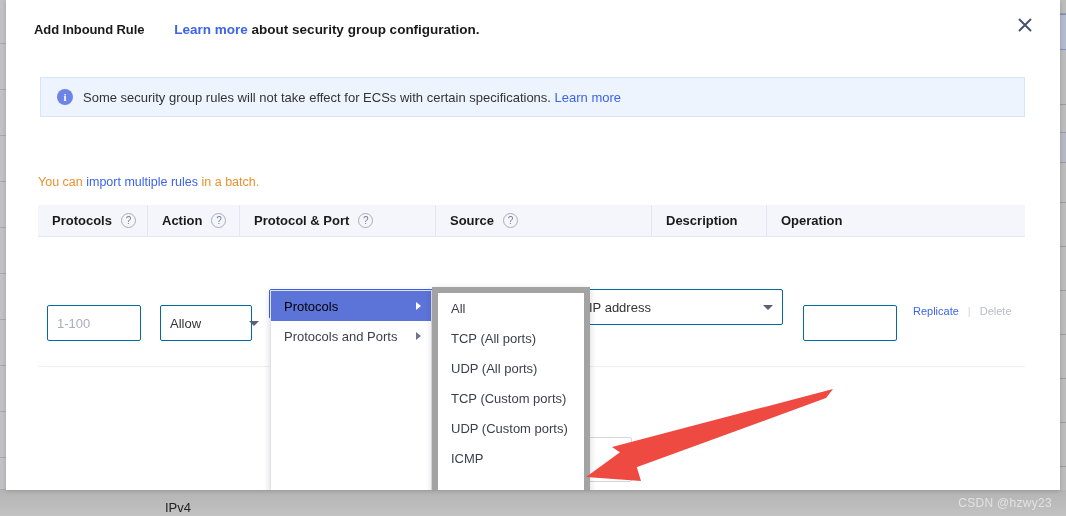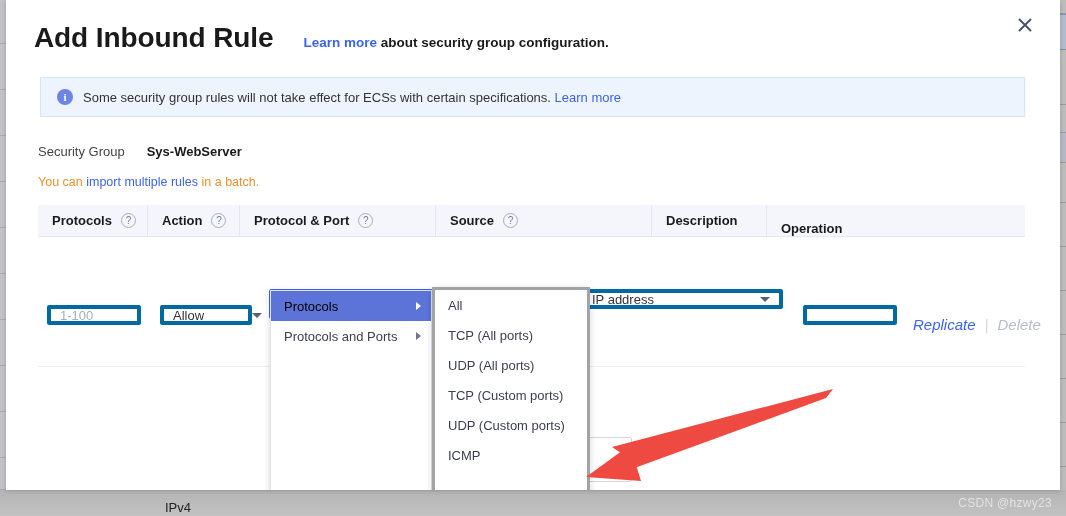--- a/index.html
+++ b/index.html
@@ -30,21 +30,21 @@
     position: absolute; left: 6px; top: 0; width: 1054px; height: 490px;
     background: #fff; box-shadow: 0 1px 4px rgba(0,0,0,.18);
     overflow: hidden;
   }
   #close-btn { position: absolute; right: 22px; top: 12px; width: 26px; height: 26px;
                cursor: pointer; color: #47506b; }
   #close-btn svg { display: block; }
 
   
   #modal-header { position: absolute; left: 28px; top: 22px; display: flex; align-items: baseline; gap: 30px; }
-  #modal-title { font-size: 28px; font-weight: bold; color: #1a1a1a; letter-spacing: -.1px; }
+  #modal-title { font-size: 13px; font-weight: bold; color: #1a1a1a; letter-spacing: -.1px; }
   #header-note { font-size: 13.5px; font-weight: bold; color: #1a1a1a; }
   .link { color: #3c64ea; cursor: pointer; }
 
   
   #info-banner { position: absolute; left: 34px; top: 77px; width: 985px; height: 40px;
                  background: #edf4fd; border: 1px solid #d6e6fa; display: flex;
                  align-items: center; padding-left: 16px; gap: 10px; }
   #info-icon { width: 16px; height: 16px; border-radius: 50%; background: #6d84e6;
                color: #fff; font-size: 11px; font-weight: bold; font-family: "Liberation Serif", serif;
                display: flex; align-items: center; justify-content: center; flex: 0 0 auto; }
@@ -66,59 +66,59 @@
   .th:last-child { border-right: none; }
   .qm { width: 15px; height: 15px; border: 1px solid #a8adbd; border-radius: 50%;
         color: #767c8f; font-size: 10px; display: flex; align-items: center;
         justify-content: center; flex: 0 0 auto; cursor: pointer; font-weight: normal; }
   .col-priority { width: 110px; }
   .col-action   { width: 92px; }
   .col-protocol { width: 196px; }
   .col-type     { width: 112px; }
   .col-source   { width: 216px; }
   .col-desc     { width: 115px; }
-  .col-oper     { width: 146px; align-items: flex-end; }
+  .col-oper     { width: 146px; }
 
   
   #table-body { position: relative; height: 130px; border-bottom: 1px solid #eef0f5; }
   .ctl { position: absolute; background: #fff; }
   .sel-box, .txt-box {
-    border: 4px solid #0369a1; border-radius: 2px; background: #fff;
+    border: 1px solid #0369a1; border-radius: 2px; background: #fff;
     font-size: 13px; color: #333; display: flex; align-items: center;
-    padding: 0 9px; height: 20px; cursor: pointer;
+    padding: 0 9px; height: 36px; cursor: pointer;
   }
   .txt-box { cursor: text; }
   .txt-box.ph { color: #a9aebb; }
   .caret { margin-left: auto; width: 0; height: 0; border-left: 5px solid transparent;
            border-right: 5px solid transparent; border-top: 5px solid #5a6172; }
   .caret.up { border-top: none; border-bottom: 5px solid #3c64ea; }
 
   #priority-input { left: 9px;  top: 68px;  width: 94px; }
   #action-select  { left: 122px; top: 68px; width: 92px; gap: 48px; }
   #protocol-select{ left: 231px; top: 52px; width: 180px; height: 30px;
                     border: 1px solid #3c64ea; }
   #type-select    { left: 442px; top: 68px; width: 74px; }
   #source-select  { left: 541px; top: 52px; width: 204px; }
   #source-input   { left: 541px; top: 90px; width: 204px; }
   #desc-input     { left: 765px; top: 68px; width: 94px; }
-  #oper-links     { left: 875px; top: 68px; height: 28px; display: flex; align-items: flex-end;
-                    gap: 9px; font-size: 15px; font-style: italic; }
+  #oper-links     { left: 875px; top: 68px; height: 28px; display: flex; align-items: flex-start;
+                    gap: 9px; font-size: 11px; }
   #oper-links .sep { color: #d5d8e0; }
   #delete-link { color: #b7bcc8; cursor: default; }
 
   
   #ghost-input { position: absolute; left: 540px; top: 200px; width: 54px; height: 45px;
                  border: 1px solid #d3d6de; border-radius: 2px; background: #fff; }
 
   
   #menu-level1 { position: absolute; left: 264px; top: 290px; width: 162px; height: 226px;
                  background: #fff; border: 1px solid #e0e2ea;
                  box-shadow: 0 2px 7px rgba(0,0,0,.16); z-index: 40; }
   #menu-level2 { position: absolute; left: 426px; top: 287px; width: 158px; height: 229px;
-                 background: #fff; border: 3px solid #a3a3a3;
+                 background: #fff; border: 6px solid #a3a3a3;
                  box-shadow: 0 2px 7px rgba(0,0,0,.16); z-index: 41; }
   .mi { height: 30px; display: flex; align-items: center; padding: 0 10px 0 13px;
         font-size: 13px; color: #3b3f4c; cursor: pointer; }
   .mi.sel { background: #5c73d8; color: #000000; }
   .mi .arrow { margin-left: auto; width: 0; height: 0; border-top: 4.5px solid transparent;
                border-bottom: 4.5px solid transparent; border-left: 5.5px solid #6f7687; }
   .mi.sel .arrow { border-left-color: #fff; }
   #menu-level2 .mi { height: 30px; }
 
   
@@ -181,24 +181,20 @@
     </div>
   </div>
 
   <div id="info-banner">
     <div id="info-icon">i</div>
     <div id="info-text">
       <span>Some security group rules will not take effect for ECSs with certain specifications. </span><span class="link">Learn more</span>
     </div>
   </div>
 
-  <div id="sg-line">
-    <div id="sg-label">Security Group</div>
-    <div id="sg-value">Sys-WebServer</div>
-  </div>
 
   <div id="batch-line">
     <span>You can </span><span class="link">import multiple rules</span><span> in a batch.</span>
   </div>
 
   <div id="rule-table">
 
     <div id="table-head">
       <div class="th col-priority">
         <span>Protocols</span>

